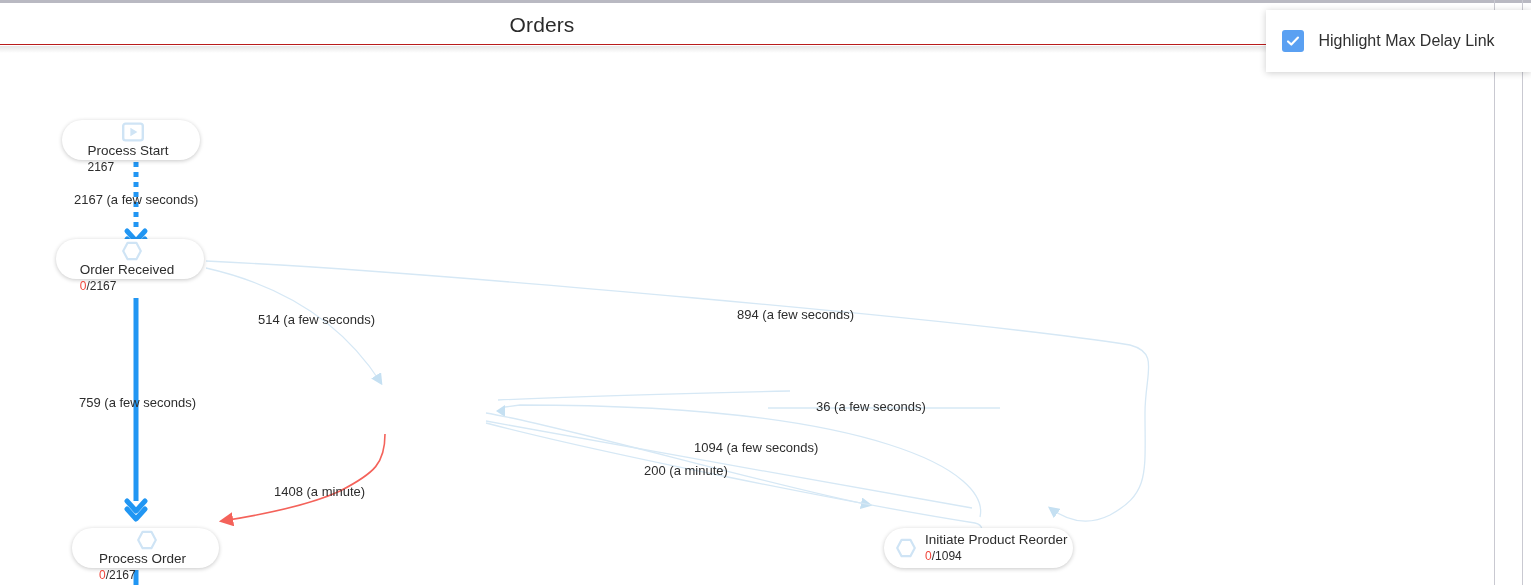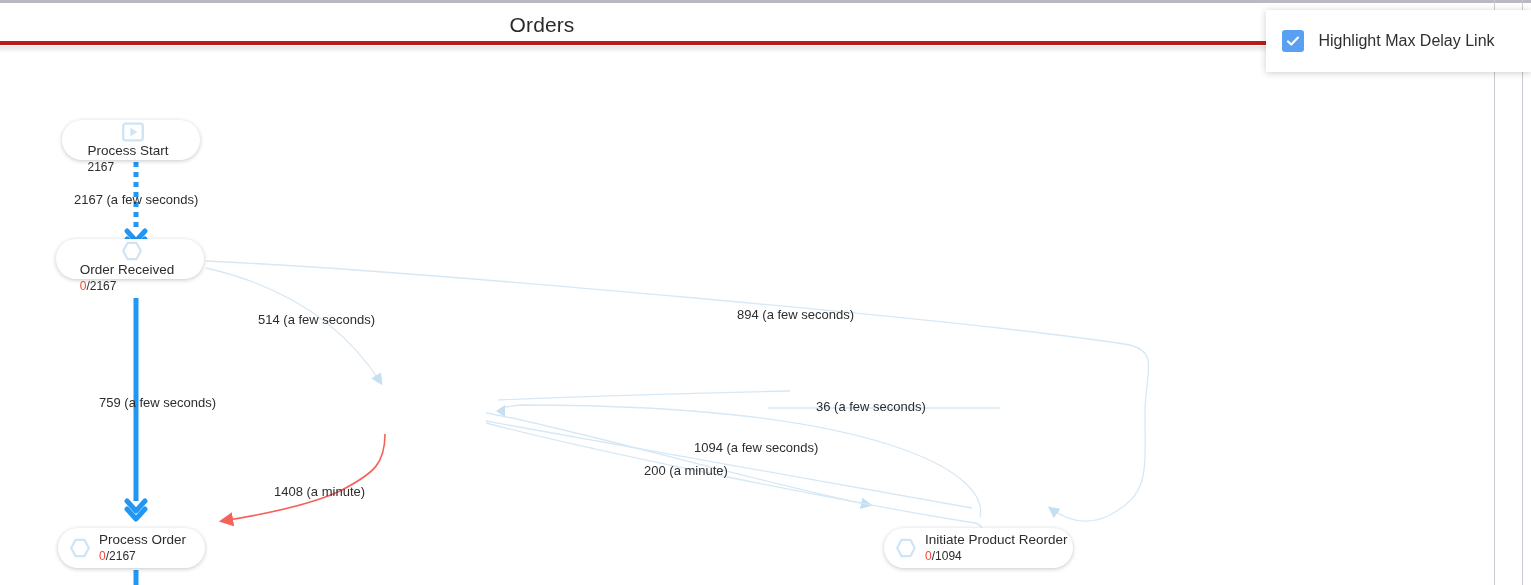--- a/index.html
+++ b/index.html
@@ -22,21 +22,21 @@
   }
 
   
   #top-rule {
     position: absolute; left: 0; top: 0; width: 1531px; height: 3px;
     background: #b9b9c2;
   }
   #header-bar {
     position: absolute; left: 0; top: 3px; width: 1531px; height: 42px;
     background: #ffffff;
-    border-bottom: 4px solid #b91c1c;
+    border-bottom: 1px solid #b91c1c;
   }
   #header-shadow {
     position: absolute; left: 0; top: 46px; width: 1531px; height: 7px;
     background: linear-gradient(to bottom, rgba(0,0,0,0.10), rgba(0,0,0,0));
     pointer-events: none;
   }
   #page-title {
     position: absolute; left: 0; top: 10px; width: 1084px;
     text-align: center;
     font-size: 21px;
@@ -114,34 +114,34 @@
     display: flex; align-items: center; justify-content: center;
   }
   .node-text { display: flex; flex-direction: column; justify-content: center; line-height: 1.08; padding-right: 16px; }
   .node-title { font-size: 13.5px; color: #2d2d2d; }
   .node-metrics { font-size: 12px; color: #2d2d2d; margin-top: 2px; }
   .metric-fail { color: #f0453a; }
 
   #node-process-start   { left: 62px;  top: 67px;  width: 138px; flex-direction: column; }
   #node-order-received  { left: 56px;  top: 186px; width: 148px; flex-direction: column; }
   #node-wait-reorder    { left: 288px; top: 339px; width: 194px; }
-  #node-process-order   { left: 58px;  top: 475px; width: 147px; }
+  #node-process-order   { left: 72px;  top: 475px; width: 147px; flex-direction: column; }
   #node-initiate-reorder{ left: 884px; top: 475px; width: 189px; }
 
   
   .edge-label {
     position: absolute;
     font-size: 13px;
     color: #2d2d2d;
     white-space: nowrap;
     z-index: 15;
     background: transparent;
   }
   #lbl-start-received  { left: 74px;  top: 139px; }
-  #lbl-received-order  { left: 79px;  top: 342px; margin-left: 20px; }
+  #lbl-received-order  { left: 79px;  top: 342px; }
   #lbl-received-wait   { left: 258px; top: 259px; }
   #lbl-received-init   { left: 737px; top: 254px; }
   #lbl-init-wait       { left: 816px; top: 346px; }
   #lbl-wait-init       { left: 694px; top: 387px; }
   #lbl-order-init      { left: 644px; top: 410px; }
   #lbl-wait-order      { left: 274px; top: 431px; }
 </style>
 </head>
 <body>
 

